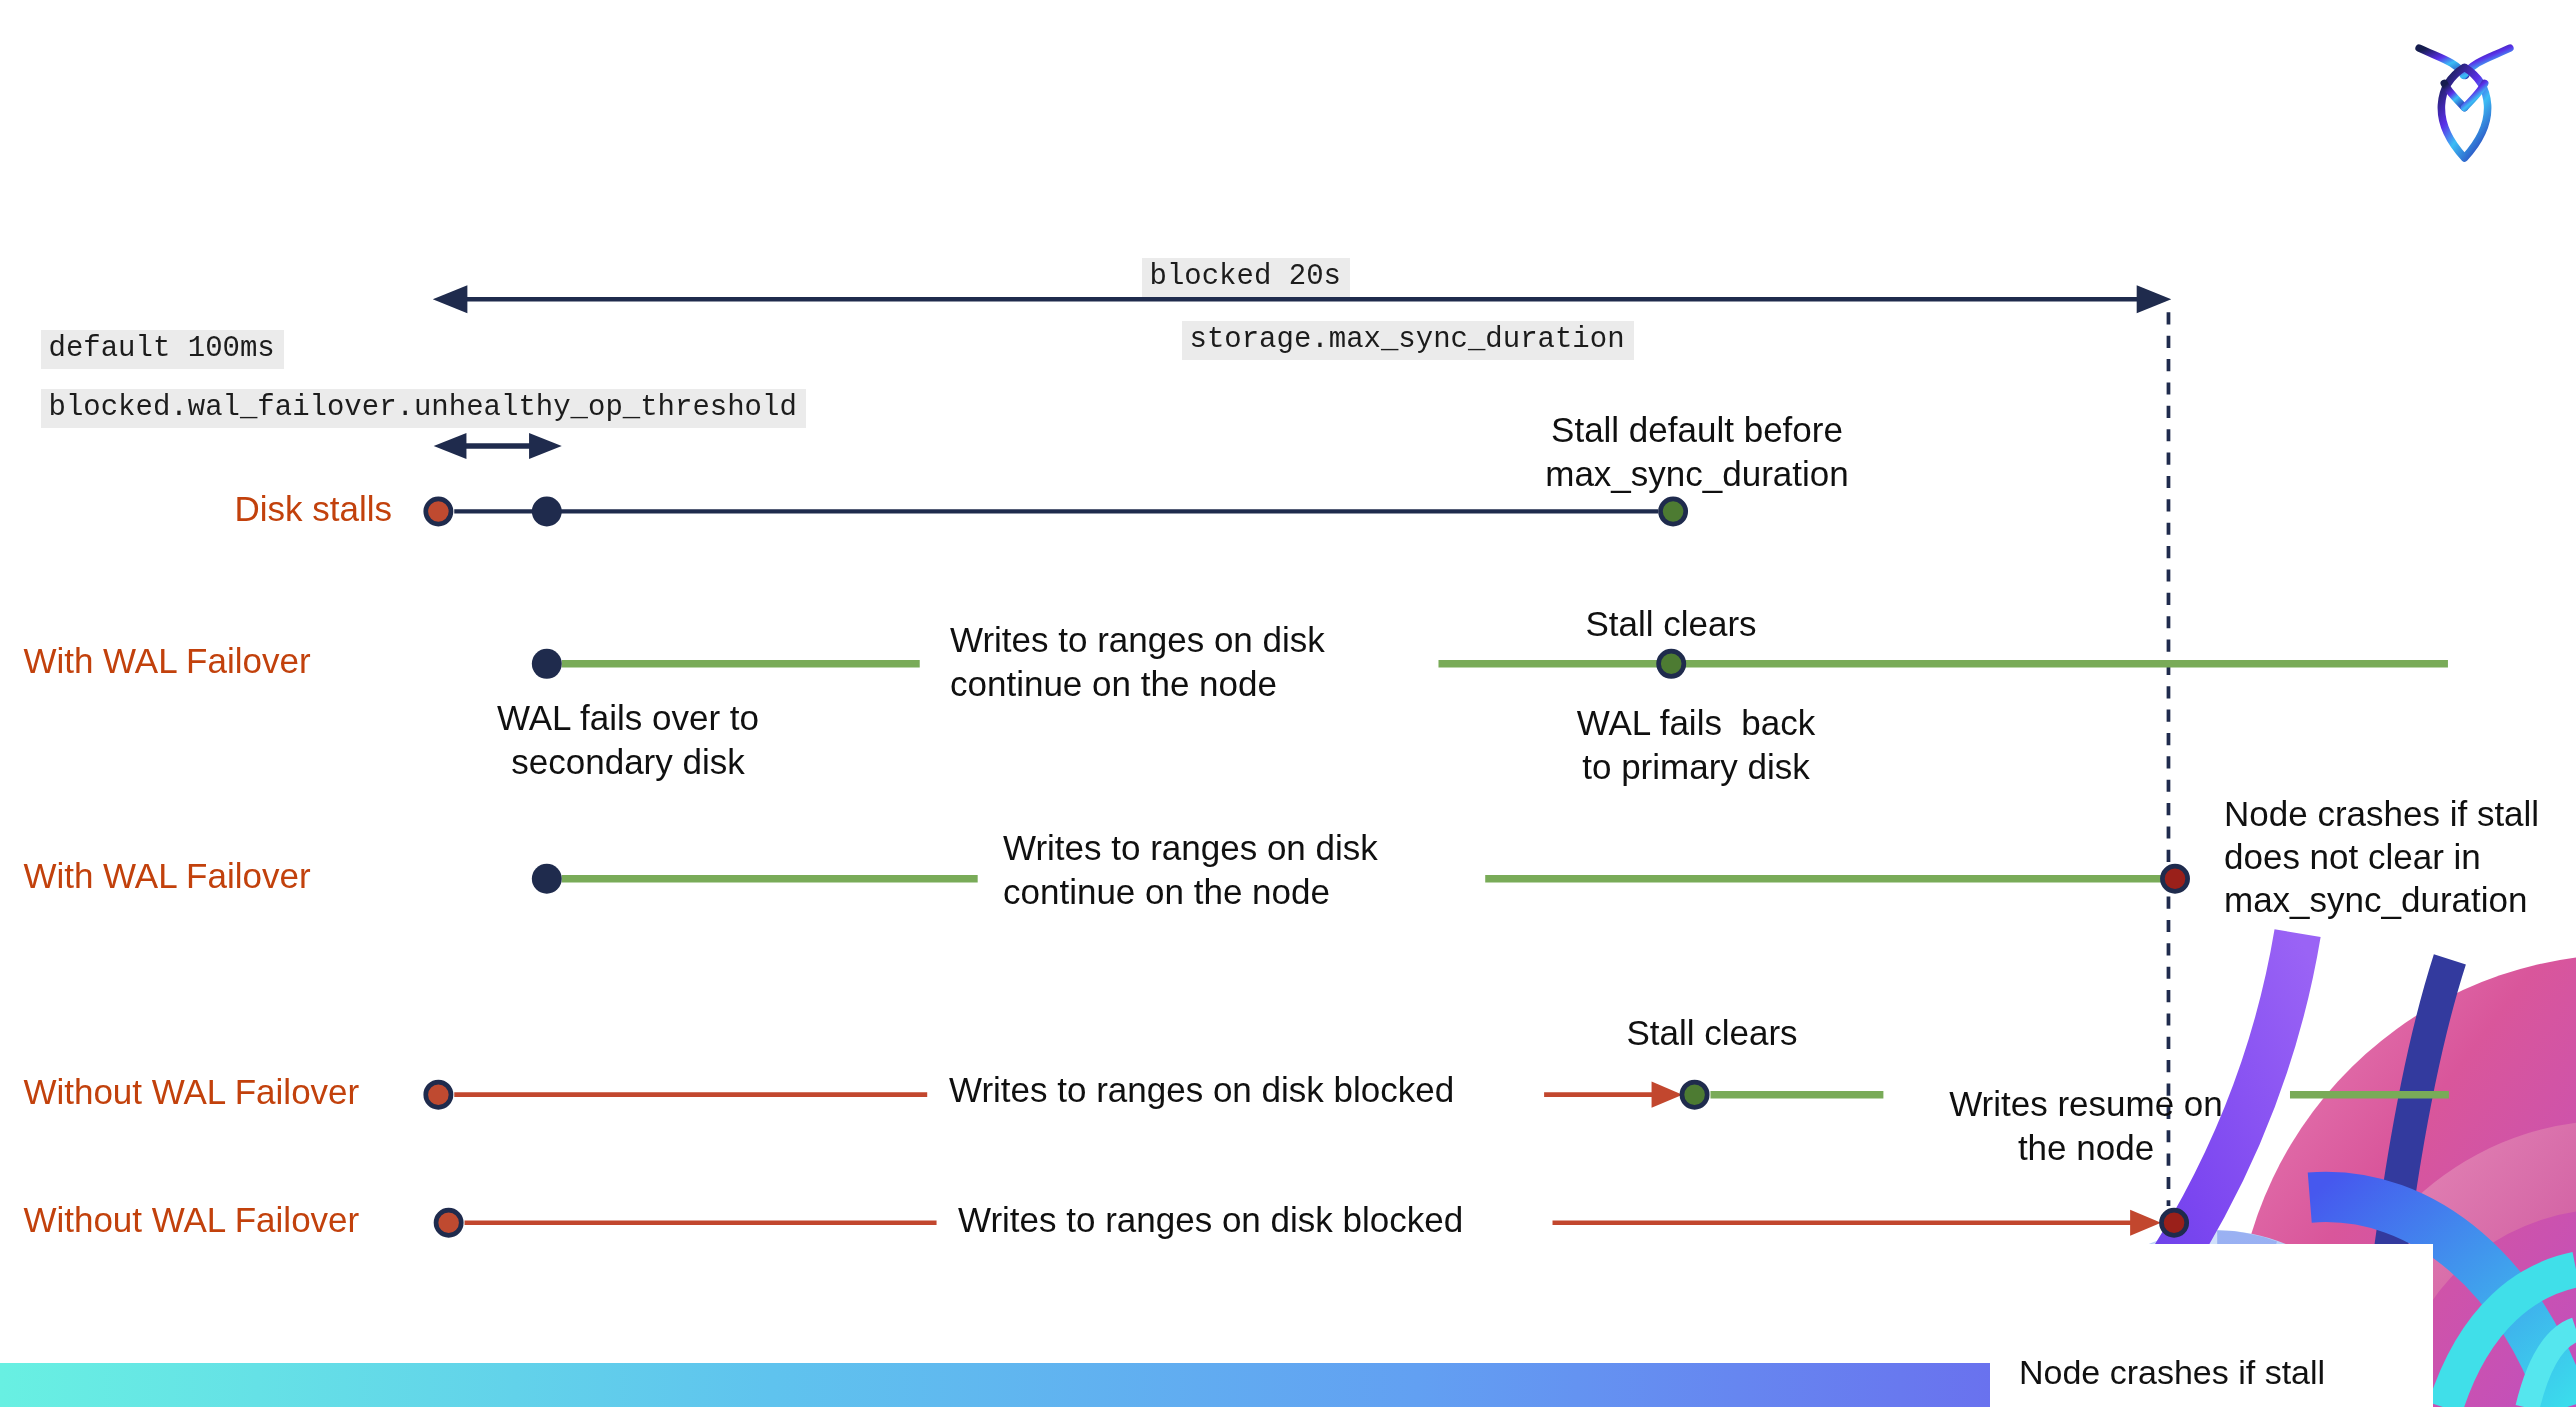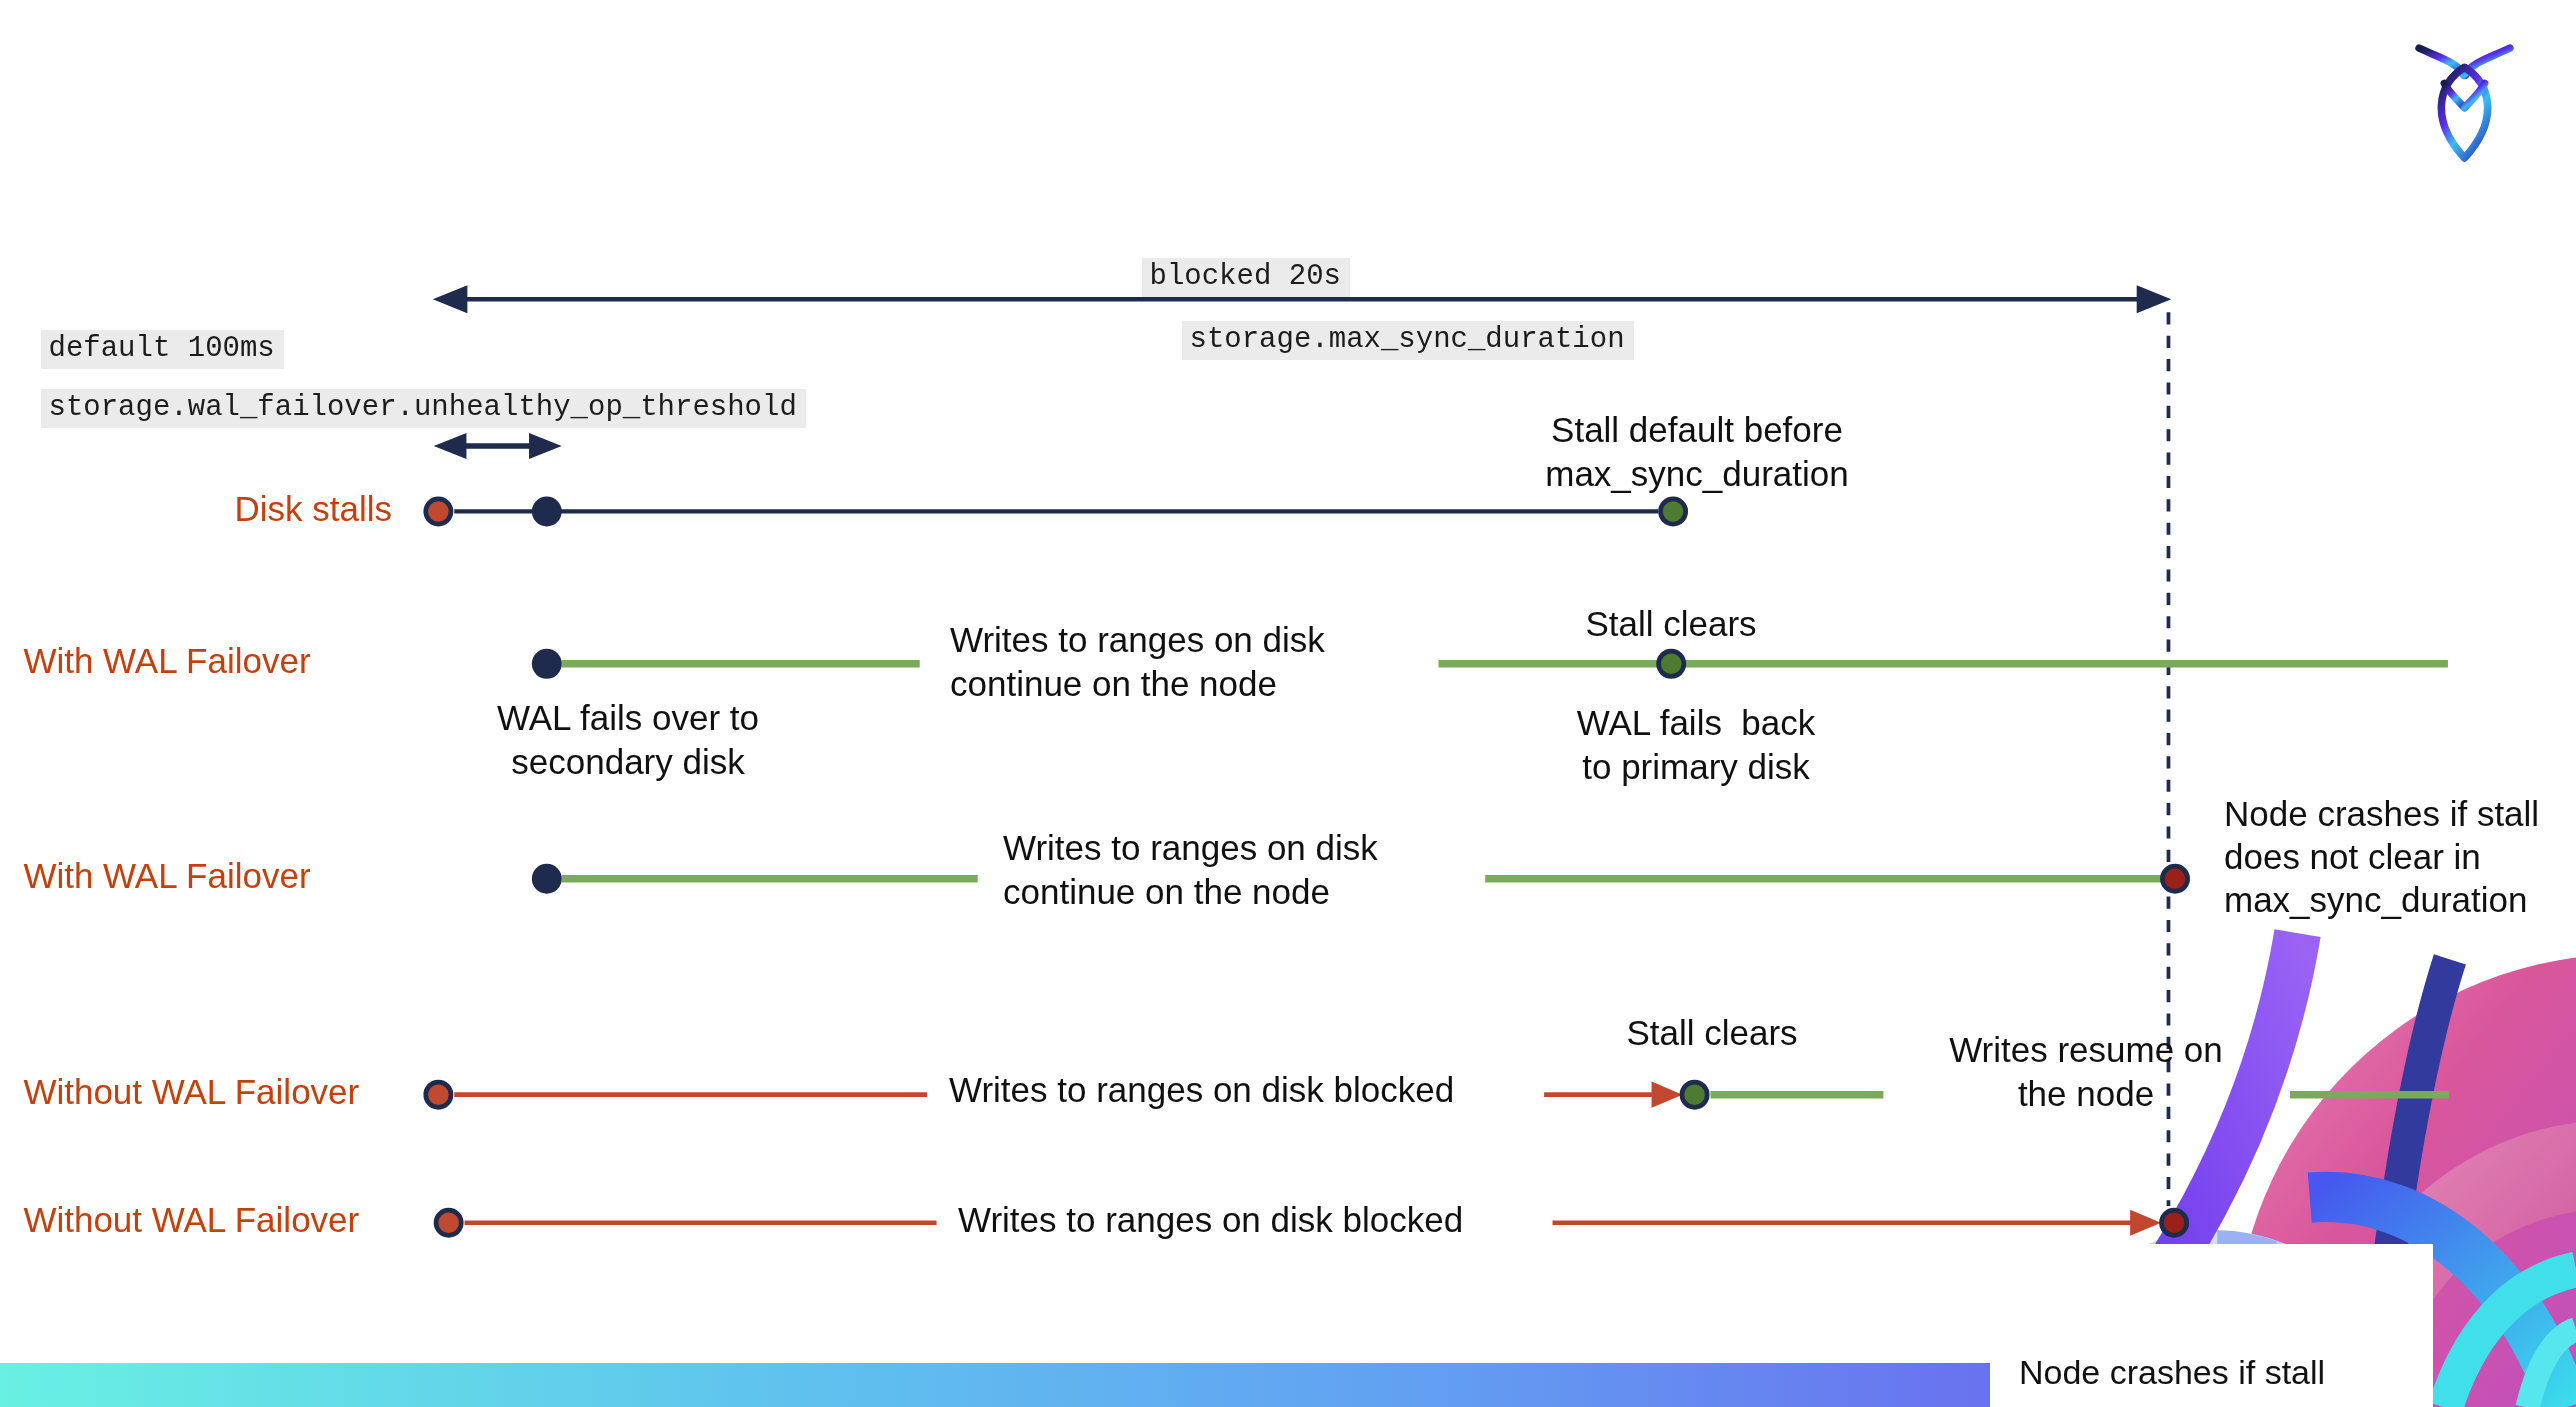--- a/index.html
+++ b/index.html
@@ -188,21 +188,21 @@
         <path d="M50,70 C41,61 34,54 30,46"></path>
         <path d="M50,70 C59,61 66,54 70,46"></path>
       </g>
     </svg>
   </div>
 
   <div class="abs code-label" style="left:1142px;top:258px;">blocked 20s</div>
   <div class="abs code-label" style="left:1182px;top:297px;margin-top:24px;">storage.max_sync_duration</div>
 
   <div class="abs code-label" style="left:41px;top:330px;">default 100ms</div>
-  <div class="abs code-label" style="left:41px;top:389px;">storage.wal_failover.unhealthy_op_threshold</div>
+  <div class="abs code-label" style="left:41px;top:389px;">blocked.wal_failover.unhealthy_op_threshold</div>
 
   <div class="abs row-label right" style="left:168px;top:489px;width:224px;">Disk stalls</div>
   <div class="abs row-label" style="left:23.4px;top:641px;">With WAL Failover</div>
   <div class="abs row-label" style="left:23.4px;top:856px;">With WAL Failover</div>
   <div class="abs row-label" style="left:23.4px;top:1072px;">Without WAL Failover</div>
   <div class="abs row-label" style="left:23.4px;top:1200px;">Without WAL Failover</div>
 
   <div class="abs ann center" style="left:1510px;top:408px;width:374px;">
     <div class="ann-line">Stall default before</div>
     <div class="ann-line">max_sync_duration</div>
@@ -227,21 +227,21 @@
     <div class="ann-line">continue on the node</div>
   </div>
   <div class="abs ann" style="left:2224px;top:792px;line-height:43px;">
     <div class="ann-line">Node crashes if stall</div>
     <div class="ann-line">does not clear in</div>
     <div class="ann-line">max_sync_duration</div>
   </div>
 
   <div class="abs ann" style="left:949px;top:1068px;">Writes to ranges on disk  blocked</div>
   <div class="abs ann center" style="left:1572px;top:1011px;width:280px;">Stall clears</div>
-  <div class="abs ann center" style="left:1918px;top:1028px;width:336px;">
+  <div class="abs ann center" style="left:1918px;top:1082px;width:336px;">
     <div class="ann-line">Writes resume on</div>
     <div class="ann-line">the node</div>
   </div>
 
   <div class="abs ann" style="left:958px;top:1198px;">Writes to ranges on disk  blocked</div>
 
   <div class="abs crash-box">
     <div class="inner">
       <div class="ann-line">Node crashes if stall</div>
       

